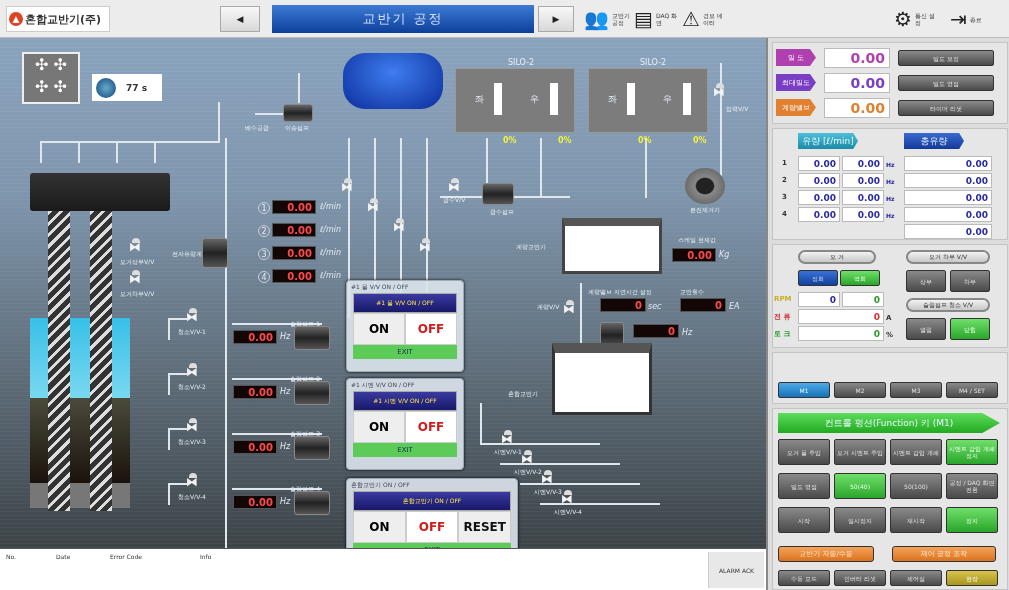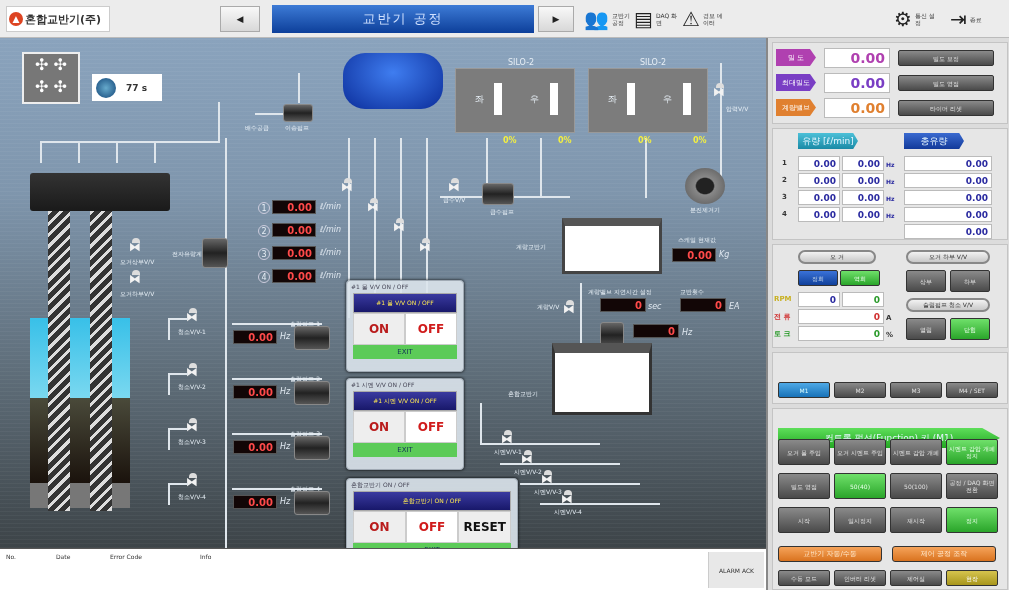--- a/index.html
+++ b/index.html
@@ -24,21 +24,21 @@
 .unit{position:absolute;font-size:8px;color:#e0e8f0;font-style:italic}
 .valve{position:absolute;width:16px;height:16px}
 .valve:before{content:"";position:absolute;left:4px;top:0;width:8px;height:5px;border-radius:8px 8px 0 0;background:#ddd}
 .valve:after{content:"⧓";position:absolute;left:1px;top:3px;font-size:12px;color:#f2f2f2;line-height:12px}
 .motor{position:absolute;background:linear-gradient(180deg,#666,#222 50%,#555);border-radius:3px;border:1px solid #888}
 .popup{position:absolute;background:rgba(220,228,236,0.9);border:1px solid #a0aab4;border-radius:4px;box-shadow:0 0 3px #000}
 .popup .cap{font-size:6px;color:#445;padding:2px 4px;height:12px}
 .popup .hdr{margin:0 6px;height:20px;background:linear-gradient(#3a3aa0,#18186a);color:#ffea50;font-size:6px;display:flex;align-items:center;justify-content:center;border:1px solid #aaa}
 .popup .row{display:flex;margin:0 6px;height:32px}
 .popup .row div{flex:1;display:flex;align-items:center;justify-content:center;font-weight:bold;font-size:12px;border:1px solid #ccc}
-.on{background:#eee;color:#b91c1c}.off{background:#fff;color:#d01c1c}.rst{background:#eee;color:#111}
+.on{background:#eee;color:#000000}.off{background:#fff;color:#d01c1c}.rst{background:#eee;color:#111}
 .popup .exit{margin:0 6px;height:14px;background:#5ccb58;color:#135;font-size:7px;display:flex;align-items:center;justify-content:center}
 
 #alarm{left:0;top:548px;width:766px;height:42px;background:#fff;border-top:1px solid #555}
 .ah{position:absolute;top:4px;font-size:6px;color:#333}
 .ack{left:708px;top:552px;width:56px;height:36px;background:#e8e8e8;border-left:1px solid #ccc;font-size:6px;color:#333;display:flex;align-items:center;justify-content:center;text-align:center}
 
 #right{left:766px;top:38px;width:243px;height:552px;background:#dcdcdc;border-left:2px solid #888}
 .sec{position:absolute;left:4px;width:236px;background:#e6e6e6;border:1px solid #c4c4c4}
 .tag{position:absolute;height:17px;width:40px;color:#fff;font-size:7px;display:flex;align-items:center;justify-content:center;clip-path:polygon(0 0,85% 0,100% 50%,85% 100%,0 100%)}
 .valbox{position:absolute;background:#fff;border:1px solid #bbb;font-size:14px;font-weight:bold;text-align:right;padding-right:4px;height:20px;line-height:19px}
@@ -355,36 +355,36 @@
 
   <div class="sec" style="top:314px;height:52px"></div>
   <div id="modes">
       <div class="gbtn blue" style="left:10px;top:344px;width:52px;height:16px">M1</div>
       <div class="gbtn" style="left:66px;top:344px;width:52px;height:16px">M2</div>
       <div class="gbtn" style="left:122px;top:344px;width:52px;height:16px">M3</div>
       <div class="gbtn" style="left:178px;top:344px;width:52px;height:16px">M4 / SET</div>
     </div>
 
   <div class="sec" style="top:370px;height:182px"></div>
-  <div class="banner" style="left:10px;top:390px;width:222px;background:linear-gradient(#5ede5a,#22a822)">컨트롤 펑션(Function) 키 (M1)</div>
+  <div class="banner" style="left:10px;top:375px;width:222px;background:linear-gradient(#5ede5a,#22a822)">컨트롤 펑션(Function) 키 (M1)</div>
   <div id="funcs">
       <div class="gbtn" style="left:10px;top:401px;width:52px;height:26px">오거 물 주입</div>
       <div class="gbtn" style="left:66px;top:401px;width:52px;height:26px">오거 시멘트 주입</div>
       <div class="gbtn" style="left:122px;top:401px;width:52px;height:26px">시멘트 감압 개폐</div>
       <div class="gbtn green" style="left:178px;top:401px;width:52px;height:26px">시멘트 감압 개폐 정지</div>
       <div class="gbtn" style="left:10px;top:435px;width:52px;height:26px">밀도 영점</div>
       <div class="gbtn green" style="left:66px;top:435px;width:52px;height:26px">50(40)</div>
       <div class="gbtn" style="left:122px;top:435px;width:52px;height:26px">50(100)</div>
       <div class="gbtn" style="left:178px;top:435px;width:52px;height:26px">공정 / DAQ 화면 전환</div>
       <div class="gbtn" style="left:10px;top:469px;width:52px;height:26px">시작</div>
       <div class="gbtn" style="left:66px;top:469px;width:52px;height:26px">일시정지</div>
       <div class="gbtn" style="left:122px;top:469px;width:52px;height:26px">재시작</div>
       <div class="gbtn green" style="left:178px;top:469px;width:52px;height:26px">정지</div>
     </div>
-  <div class="gbtn orange" style="left:10px;top:508px;width:104px;height:16px">교반기 자동/수동</div>
+  <div class="gbtn orange" style="left:10px;top:508px;width:96px;height:16px">교반기 자동/수동</div>
   <div class="gbtn orange" style="left:124px;top:508px;width:104px;height:16px">제어 공정 조작</div>
   <div id="bottombtns">
       <div class="gbtn" style="left:10px;top:532px;width:52px;height:16px">수동 모드</div>
       <div class="gbtn" style="left:66px;top:532px;width:52px;height:16px">인버터 리셋</div>
       <div class="gbtn" style="left:122px;top:532px;width:52px;height:16px">제어실</div>
       <div class="gbtn olive" style="left:178px;top:532px;width:52px;height:16px">현장</div>
     </div>
 </div>
 
 </body></html>

